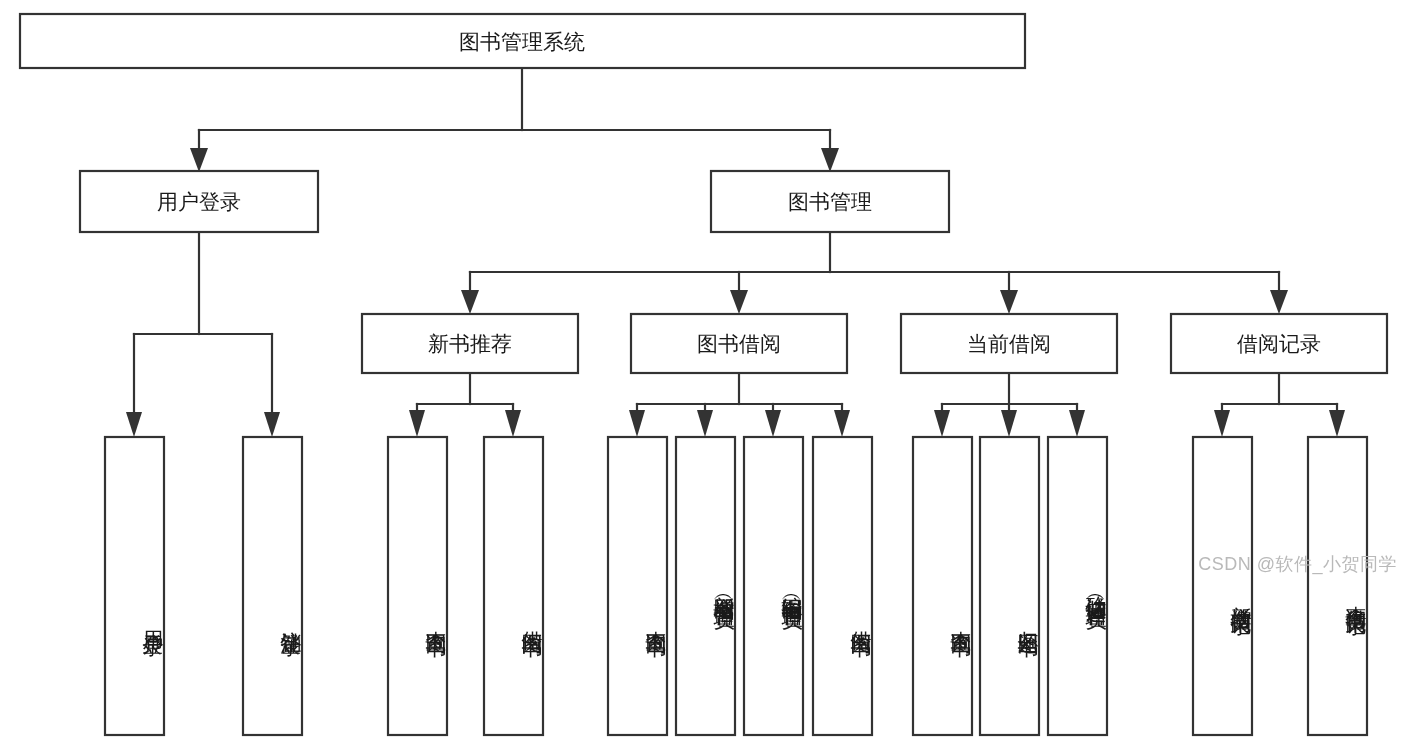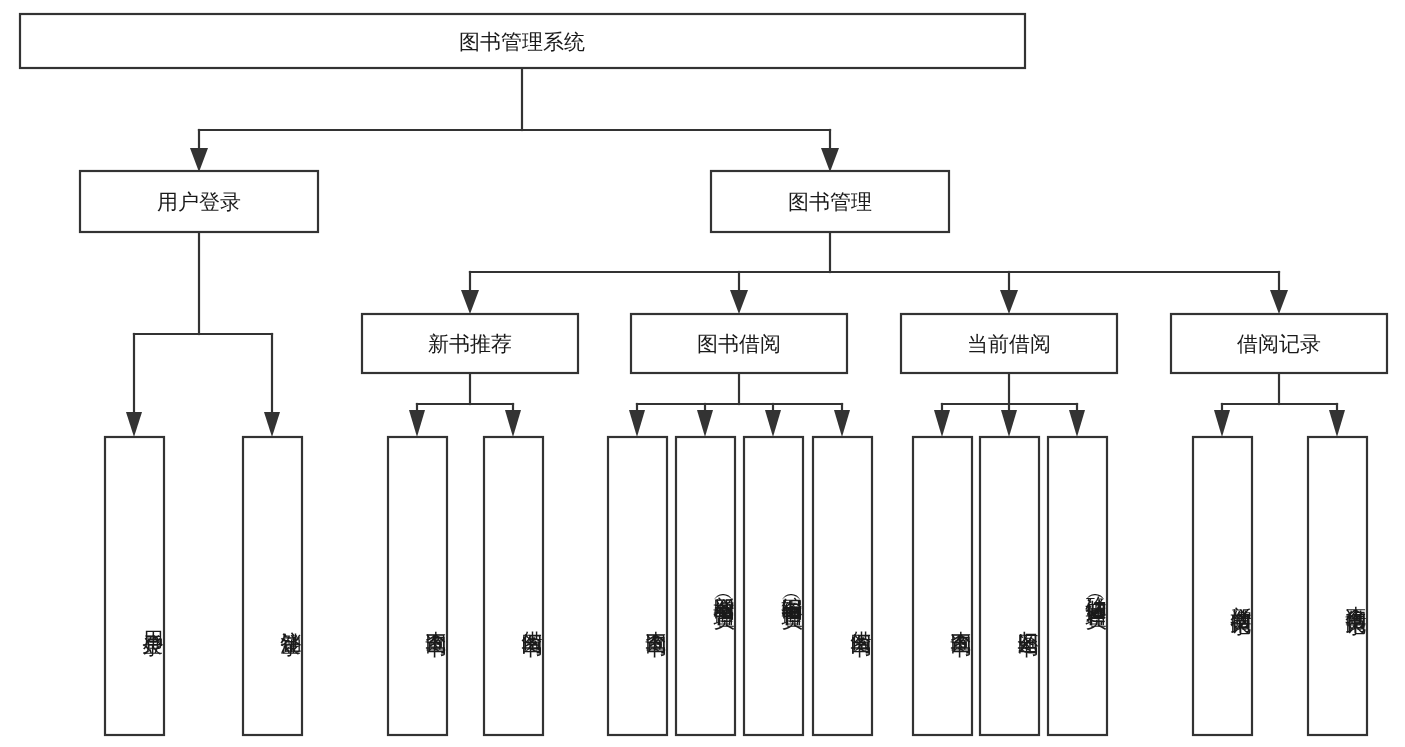--- a/index.html
+++ b/index.html
@@ -205,13 +205,14 @@
   <div class="vlabel" style="left:744px; top:445px; width:59px; height:285px;">编辑图书（管理员）</div>
   <div class="vlabel" style="left:813px; top:505px; width:59px; height:225px;">借阅图书</div>
 
   <div class="vlabel" style="left:913px; top:505px; width:59px; height:225px;">查询图书</div>
   <div class="vlabel" style="left:980px; top:505px; width:59px; height:225px;">归还图书</div>
   <div class="vlabel" style="left:1048px; top:445px; width:59px; height:285px;">确认归还（管理员）</div>
 
   <div class="vlabel" style="left:1193px; top:460px; width:59px; height:270px;">新增借阅记录</div>
   <div class="vlabel" style="left:1308px; top:460px; width:59px; height:270px;">查询借阅记录</div>
 
+  <div class="watermark">CSDN @软件_小贺同学</div>
 </div>
 
 </body></html>

